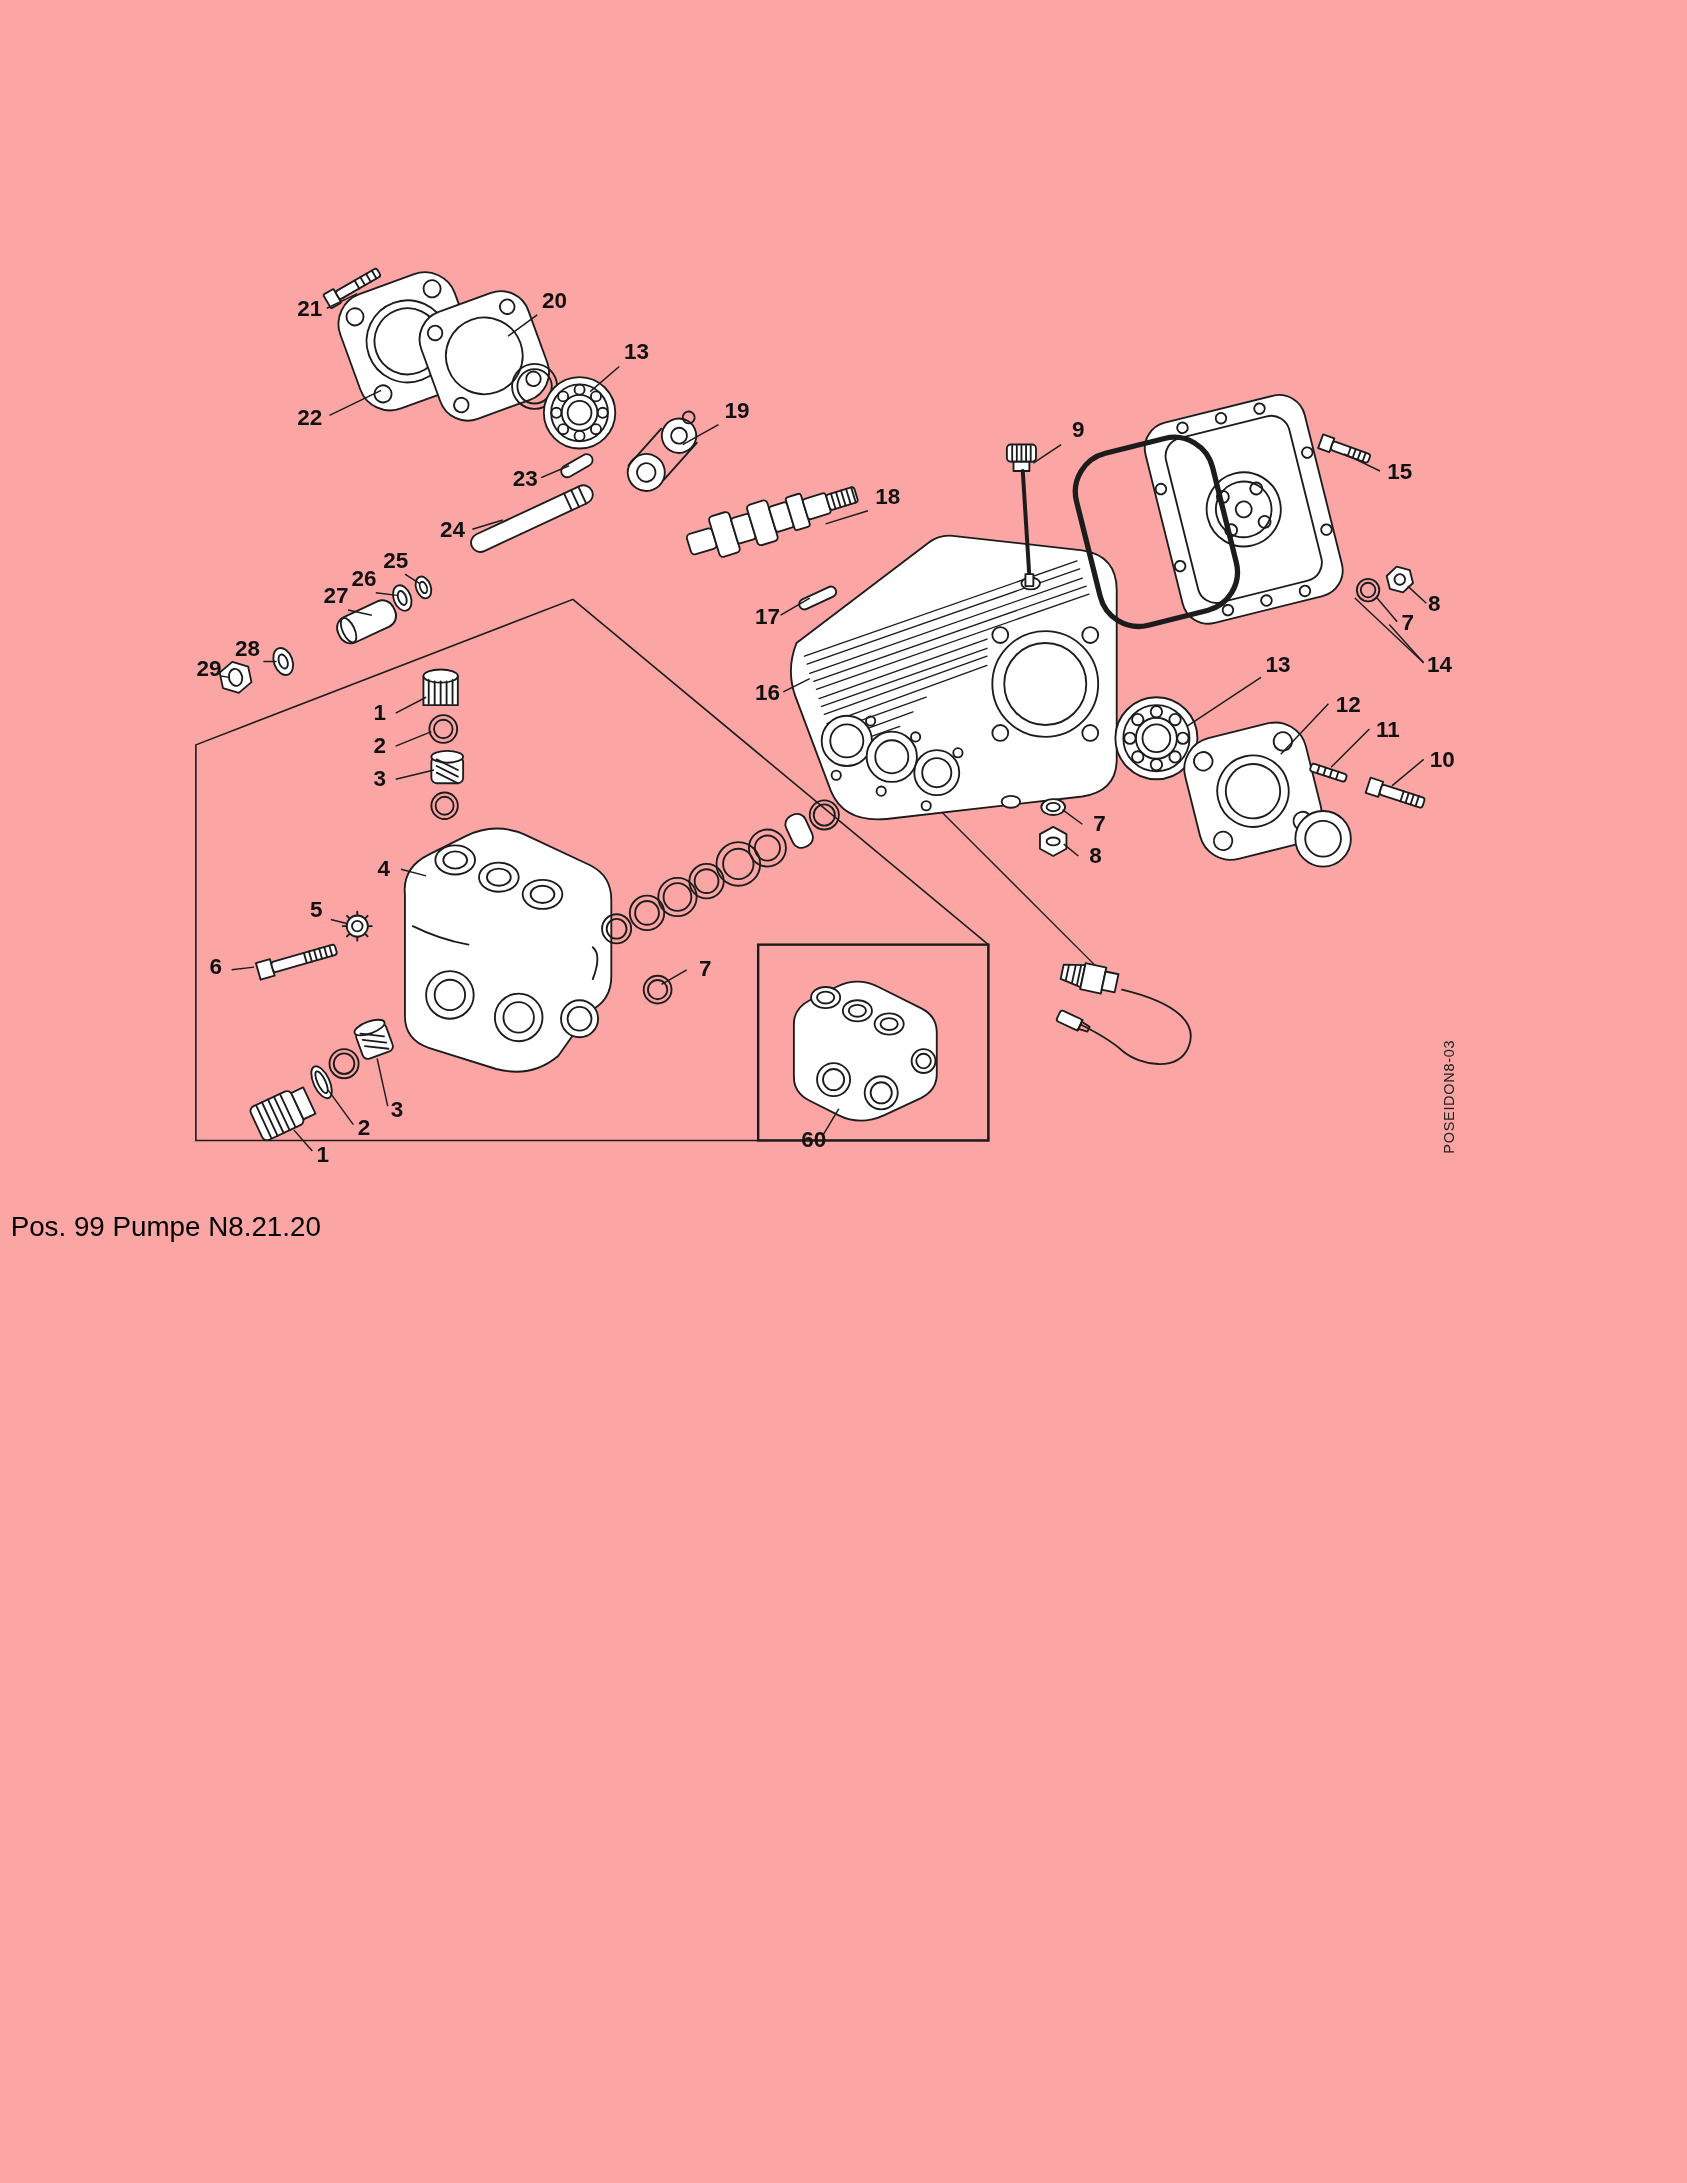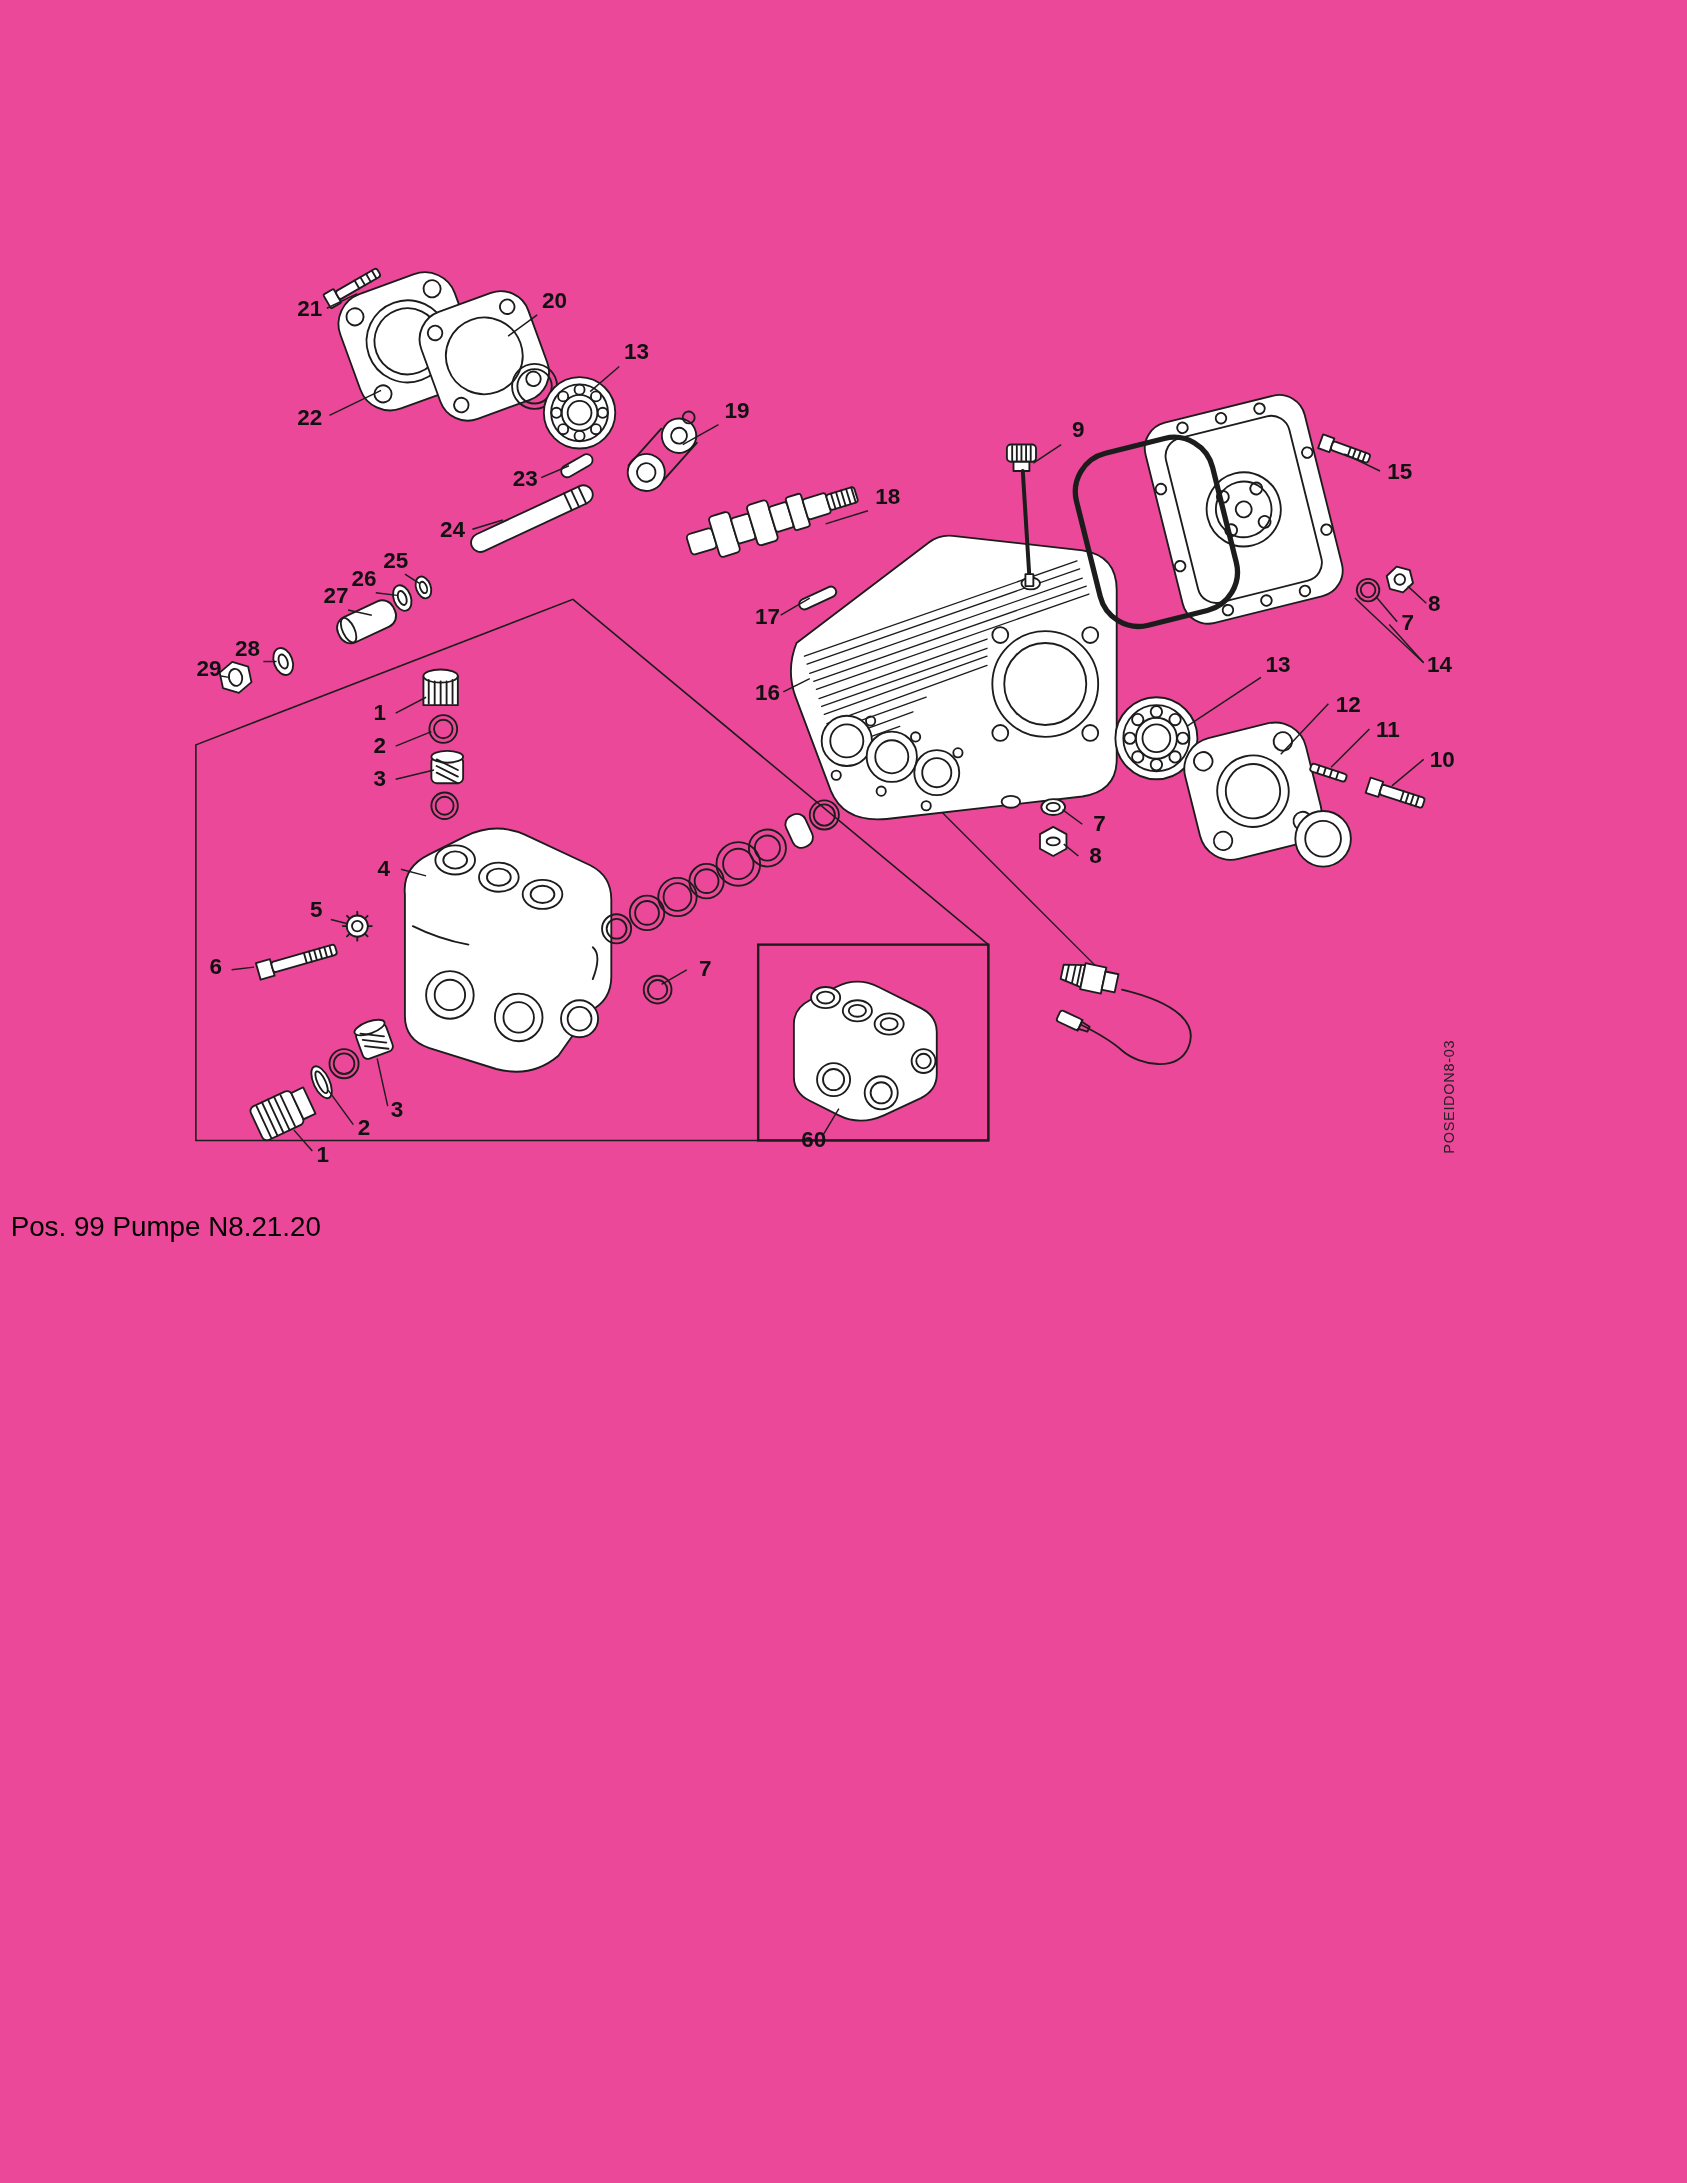--- a/index.html
+++ b/index.html
@@ -1,17 +1,17 @@
 <!DOCTYPE html>
 <html style="font-size:10.6px"><head>
 <meta charset="utf-8">
 <style>
   html,body{margin:0;padding:0;background:#ffffff;}
   body{width:1687px;height:2183px;font-family:"Liberation Sans",sans-serif;}
-  .page{position:relative;width:1687px;height:2183px;background:#ec4899;overflow:hidden;}
+  .page{position:relative;width:1687px;height:2183px;background:#fca5a5;overflow:hidden;}
   svg{display:block;}
   .art{stroke:#1c1c1c;stroke-width:1.4;fill:none;stroke-linecap:round;stroke-linejoin:round;}
   .leaders line{stroke:#1c1c1c;stroke-width:1.1;}
   .callout{font-family:"Liberation Sans",sans-serif;font-weight:700;font-size:17px;fill:#111;}
   .caption{font-family:"Liberation Sans",sans-serif;font-weight:400;font-size:21px;fill:#000;}
   .code{font-family:"Liberation Sans",sans-serif;font-weight:400;font-size:11px;fill:#222;letter-spacing:.5px;}
   .boxline{stroke:#1c1c1c;fill:none;}
 </style>
 </head>
 <body>

